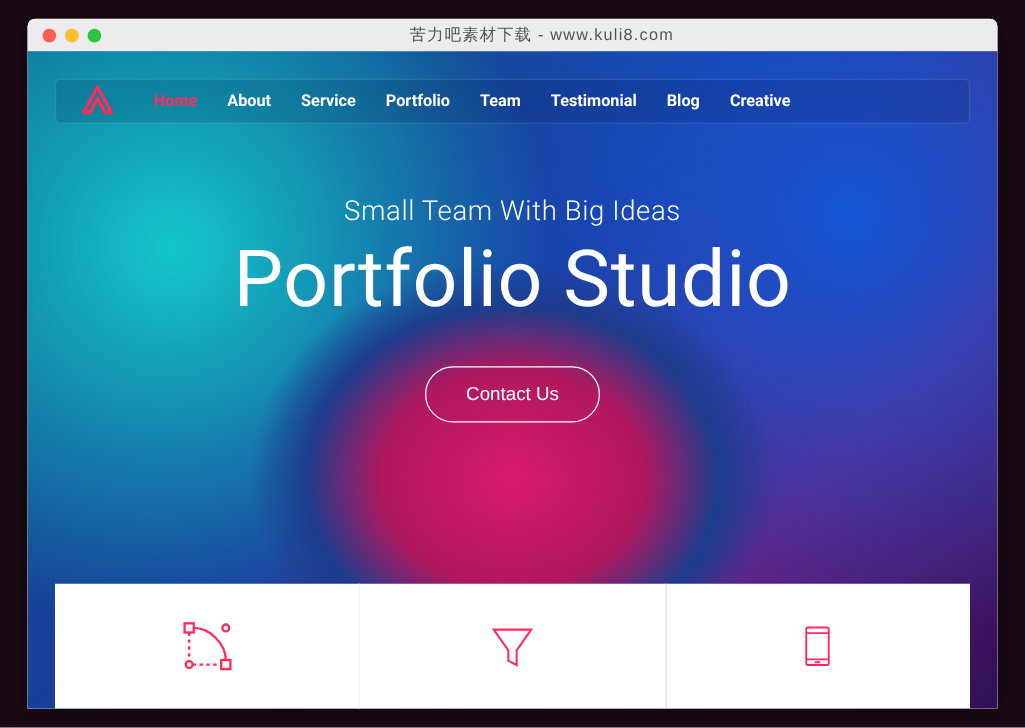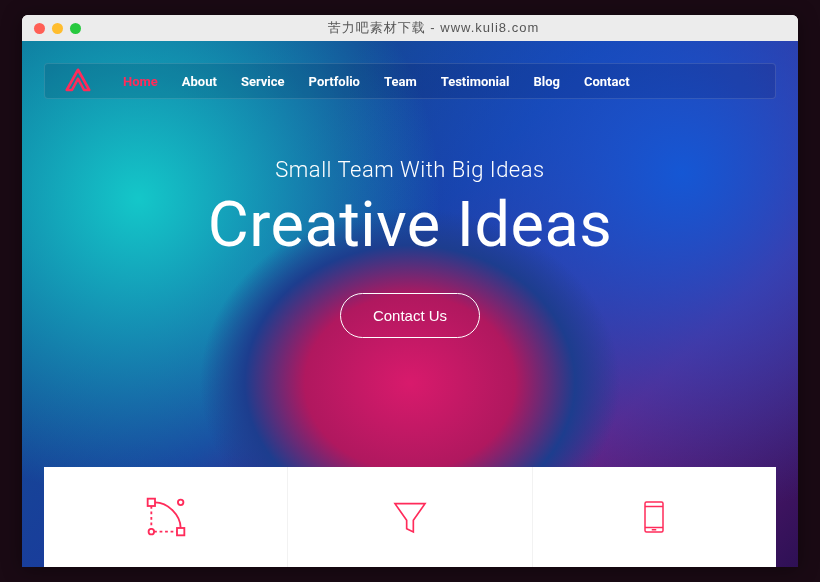--- a/index.html
+++ b/index.html
@@ -108,28 +108,28 @@
         </svg>
       </div>
       <div class="navlinks">
         <a class="active">Home</a>
         <a>About</a>
         <a>Service</a>
         <a>Portfolio</a>
         <a>Team</a>
         <a>Testimonial</a>
         <a>Blog</a>
-        <a>Contact</a>
+        <a>Creative</a>
       </div>
       <div class="nav-spacer"></div>
     </div>
 
     <div class="hero">
       <div class="subtitle">Small Team With Big Ideas</div>
-      <div class="title">Creative Ideas</div>
+      <div class="title">Portfolio Studio</div>
       <div class="hero-btns">
         <button class="btn">Contact Us</button>
       </div>
     </div>
 
     <div class="feature-row">
       <div class="card">
         <svg width="44" height="44" viewBox="0 0 48 48" fill="none" stroke-width="2">
           <rect x="4" y="4" width="8" height="8"></rect>
             <rect x="36" y="36" width="8" height="8"></rect>

